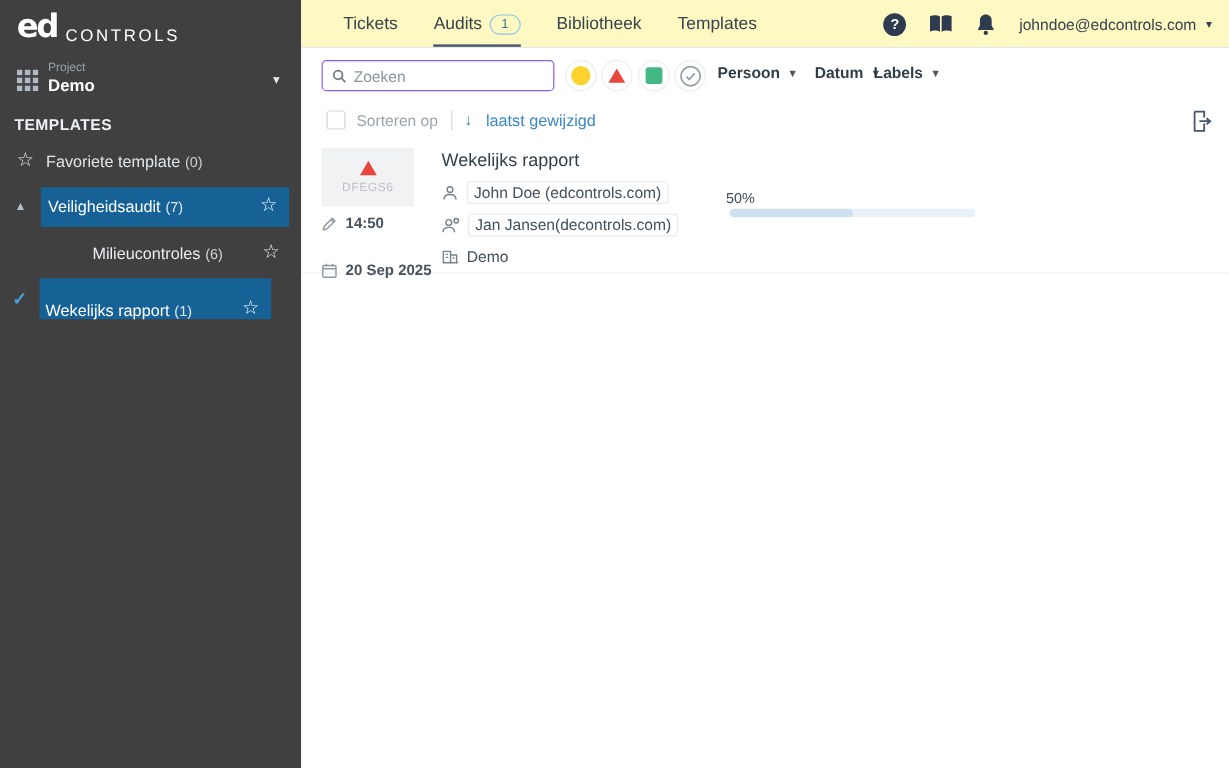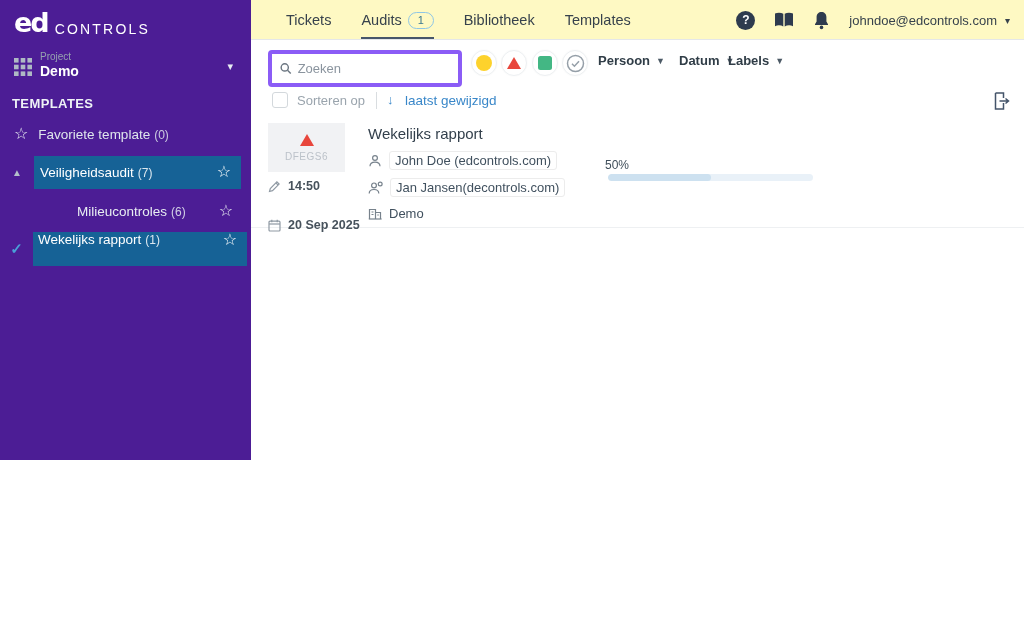--- a/index.html
+++ b/index.html
@@ -1,20 +1,20 @@
 <!DOCTYPE html>
 <html><head>
 <meta charset="utf-8">
 <style>
   * { margin:0; padding:0; box-sizing:border-box; }
   html,body { width:1024px; height:640px; }
   body { position:relative; background:#fff; font-family:"Liberation Sans", sans-serif; color:#37424c; overflow:hidden; }
 
   
-  .sidebar { position:absolute; left:0; top:0; width:251px; height:460px; background:#4c1d95; }
+  .sidebar { position:absolute; left:0; top:0; width:251px; height:640px; background:#404040; }
   .logo { position:absolute; left:14px; top:8px; display:flex; align-items:center; color:#fff; }
   .logo .ed { font-family:"DejaVu Sans", sans-serif; font-size:27px; font-weight:bold; letter-spacing:-2px; line-height:1; }
   .logo .controls { font-size:14px; font-weight:normal; letter-spacing:2.2px; margin-left:7px; margin-top:13px; }
 
   .project-row { position:absolute; left:14px; top:50px; width:223px; height:34px; cursor:pointer; }
   .grid-icon { position:absolute; left:0; top:8px; width:18px; height:18px; color:#aeb9c4; }
   .project-label { position:absolute; left:26px; top:1px; font-size:10px; color:#96a3b0; }
   .project-name { position:absolute; left:26px; top:13px; font-size:14px; font-weight:bold; color:#fff; }
   .project-caret { position:absolute; right:4px; top:10px; color:#e8edf2; font-size:11px; }
 
@@ -32,41 +32,41 @@
   .hl-box { flex:1; height:33px; margin-right:10px; background:#166296; display:flex; align-items:center; padding:0 10px 0 6px; }
   .hl-box .lbl { flex:1; font-size:13.5px; color:#fff; }
   .hl-box .star { color:#fff; }
 
   .row-milieu { top:194px; }
   .row-milieu .lbl { margin-left:77px; flex:1; font-size:13.5px; color:#e7edf2; }
   .row-milieu .star { margin-right:18px; }
 
   .row-wekelijks { top:232px; }
   .checkmark { width:33px; text-align:center; color:#4aa0d9; font-size:15px; font-weight:bold; }
-  .hl-box2 { flex:1; height:34px; margin-right:4px; background:#166296; display:flex; align-items:flex-start; padding:0 10px 0 5px; }
+  .hl-box2 { flex:1; height:34px; margin-right:25px; background:#166296; display:flex; align-items:flex-end; padding:0 10px 0 5px; }
   .hl-box2 .lbl { flex:1; font-size:13.5px; color:#fff; }
   .hl-box2 .star { color:#fff; }
 
   
   .topbar { position:absolute; left:251px; top:0; width:773px; height:40px; background:#fef9c3; border-bottom:1px solid #e4e7e9; }
   .tabs { position:absolute; left:35px; top:0; height:40px; display:flex; }
   .tab { position:relative; height:40px; display:flex; align-items:center; margin-right:30px; font-size:14.5px; font-weight:500; color:#37424c; cursor:pointer; white-space:nowrap; }
   .tab.active::after { content:""; position:absolute; left:0; right:0; bottom:1px; height:2px; background:#47566a; }
   .tab-badge { margin-left:6px; min-width:26px; height:17px; border:1.5px solid #8ec6e6; border-radius:10px; display:flex; align-items:center; justify-content:center; font-size:11px; color:#38768f; padding:0 6px; }
   .top-right { position:absolute; right:14px; top:0; height:40px; display:flex; align-items:center; gap:19px; }
   .help-circle { width:19px; height:19px; border-radius:50%; background:#2e3b4e; color:#fff; font-size:12px; font-weight:bold; display:flex; align-items:center; justify-content:center; cursor:pointer; }
   .icon-btn { color:#2e3b4e; cursor:pointer; display:flex; align-items:center; }
   .account { display:flex; align-items:center; gap:8px; cursor:pointer; }
   .account-email { font-size:13px; color:#37424c; }
   .account-caret { font-size:10px; color:#37424c; }
 
   
   .content { position:absolute; left:251px; top:40px; width:773px; height:600px; background:#fff; }
 
-  .search-box { position:absolute; left:17px; top:10px; width:194px; height:37px; border:4px solid #8b5cf6; border-radius:4px; display:flex; align-items:center; padding:0 8px; color:#6b7681; }
+  .search-box { position:absolute; left:17px; top:10px; width:194px; height:26px; border:1px solid #8b5cf6; border-radius:4px; display:flex; align-items:center; padding:0 8px; color:#6b7681; }
   .search-box input { border:none; outline:none; width:100%; font-size:13px; color:#46515b; margin-left:6px; font-family:"Liberation Sans", sans-serif; }
   .search-box input::placeholder { color:#8a949e; }
 
   .fbtn { position:absolute; top:10px; width:26px; height:26px; border-radius:50%; border:1px solid #edf0f2; background:#fff; display:flex; align-items:center; justify-content:center; cursor:pointer; box-shadow:0 0 0 1px rgba(0,0,0,0.01); }
   .fbtn.yellow { left:220px; } .fbtn.red { left:250px; } .fbtn.green { left:281px; } .fbtn.check { left:311px; }
   .dot { width:16px; height:16px; border-radius:50%; background:var(--c,#fdd22c); }
   .tri { width:0; height:0; border-left:7px solid transparent; border-right:7px solid transparent; border-bottom:12px solid var(--c,#e8463c); }
   .sq { width:14px; height:14px; border-radius:2.5px; background:var(--c,#43b784); }
   .ccheck { color:#959fa8; display:flex; }
 

